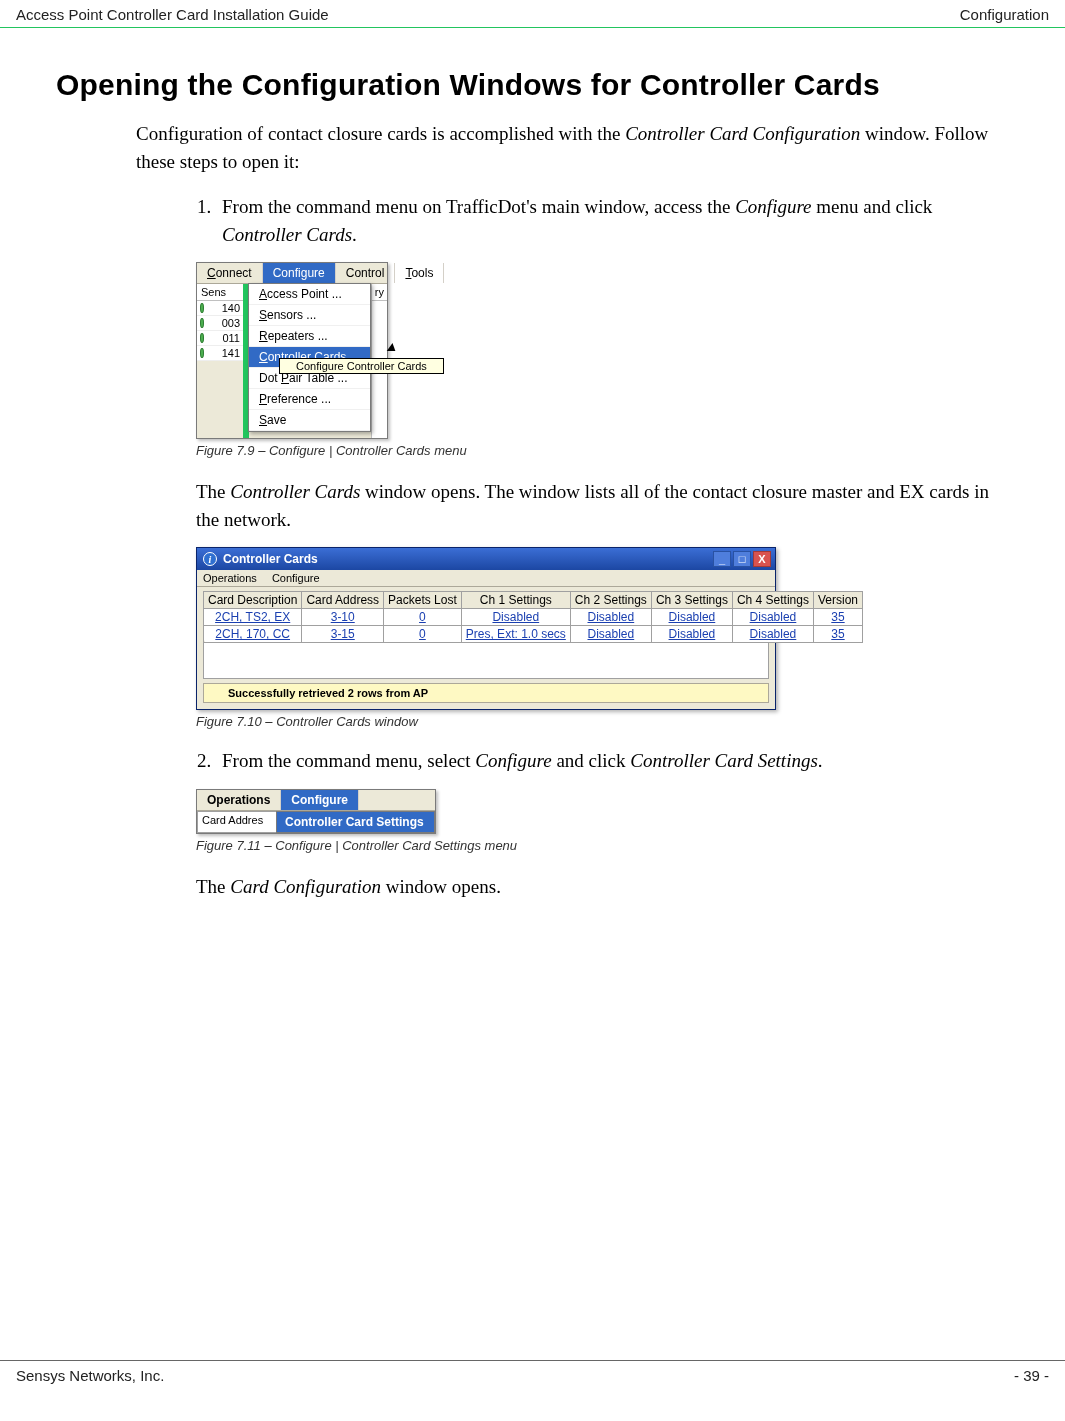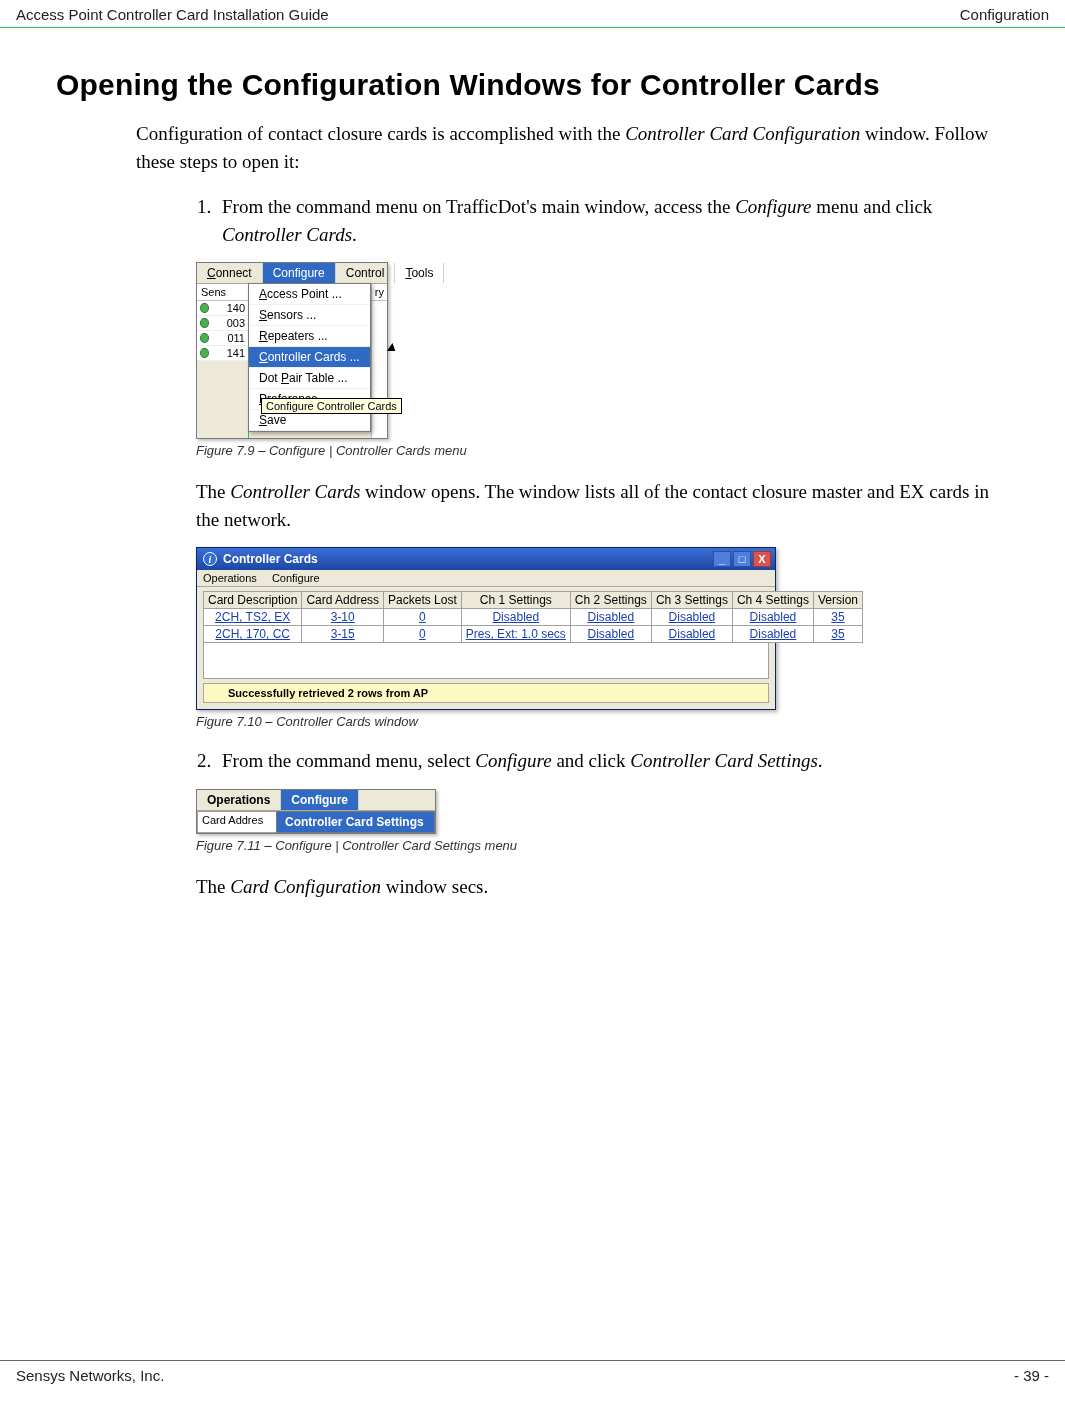--- a/index.html
+++ b/index.html
@@ -50,40 +50,40 @@
     font-family: Tahoma, Arial, sans-serif; font-size: 12px;
     box-shadow: 2px 2px 3px rgba(0,0,0,.25);
   }
   .menubar { display: flex; background: #ece9d8; border-bottom: 1px solid #aca899; }
   .menubar div {
     padding: 3px 10px; border-right: 1px solid #d4d0c8;
     cursor: default;
   }
   .menubar .selected { background: #316ac5; color: #fff; }
   .fig79-body { display: flex; }
-  .sens-col { width: 52px; border-right: 1px solid #22c55e; }
+  .sens-col { width: 52px; border-right: 6px solid #22c55e; }
   .sens-head { font-size: 11px; padding: 2px 4px; border-bottom: 1px solid #c0c0c0; background:#fff; }
   .sens-col .row { display:flex; align-items:center; gap:18px; padding:1px 3px; background:#fff; font-size:11px; border-bottom:1px solid #eee;}
   .sens-col .dot { width:10px; height:10px; border-radius:50%; background:#4caf50; border:1px solid #2e7d32; }
   .dropdown {
     position: relative; flex:1;
     background: #fff; border:1px solid #7a7a7a;
     box-shadow: 2px 2px 4px rgba(0,0,0,.3);
     margin: -1px 0 6px -1px;
   }
   .dropdown .ditem {
     padding: 3px 10px; cursor: default; white-space: nowrap;
     border-bottom: 1px solid #f0f0f0;
   }
   .dropdown .ditem.hover { background:#316ac5; color:#fff; }
   .dropdown .ditem u { text-decoration: underline; }
   .dropdown .tooltip {
-    position:absolute; left:12px; top:74px;
+    position:absolute; left:30px; top:74px;
     background:#ffffe1; border:1px solid #000; font-size:11px;
-    padding:1px 4px; white-space:nowrap;margin-top:40px;
+    padding:1px 16px; white-space:nowrap;
   }
   .cursor-arrow {
     position:absolute; left:140px; top:60px; width:0;height:0;
     border-left:7px solid #000; border-top:5px solid transparent; border-bottom:5px solid transparent;
     transform: rotate(35deg);
   }
   .fig79-right-strip { width:24px; background:#fff; border-left:1px solid #c0c0c0; }
   .fig79-right-strip .rh { font-size:11px; padding:2px 3px; border-bottom:1px solid #c0c0c0; }
 
   
@@ -297,21 +297,21 @@
         <div class="fig711-left">Card Addres</div>
         <div class="fig711-drop">
           <div class="ditem">Controller Card Settings</div>
         </div>
       </div>
     </div>
     <div class="figure-caption">Figure 7.11 – Configure | Controller Card Settings menu</div>
   </div>
 
   <p class="continuation">
-    <span>The </span><span class="em">Card Configuration</span><span> window secs.</span>
+    <span>The </span><span class="em">Card Configuration</span><span> window opens.</span>
   </p>
 
 </div>
 
 <div class="page-footer">
   <div>Sensys Networks, Inc.</div>
   <div>- 39 -</div>
 </div>
 
 </body></html>

